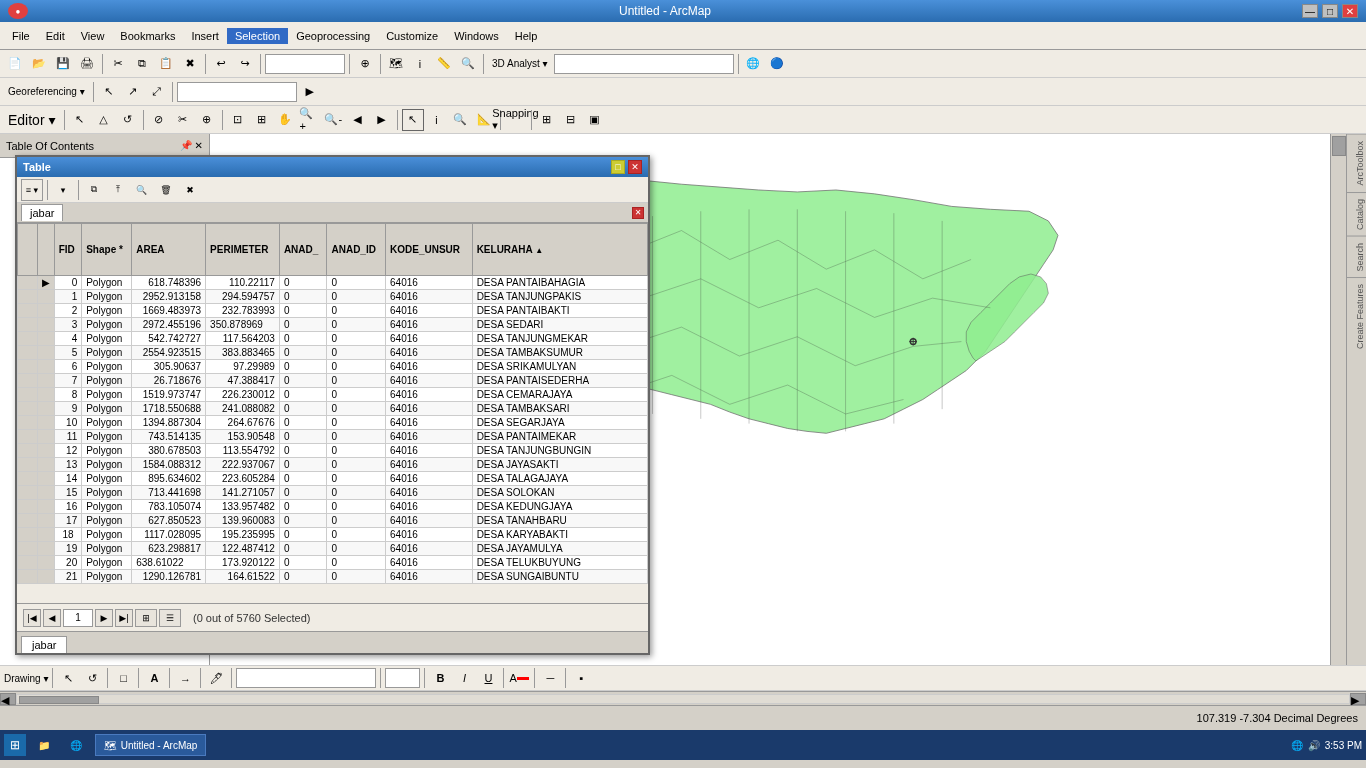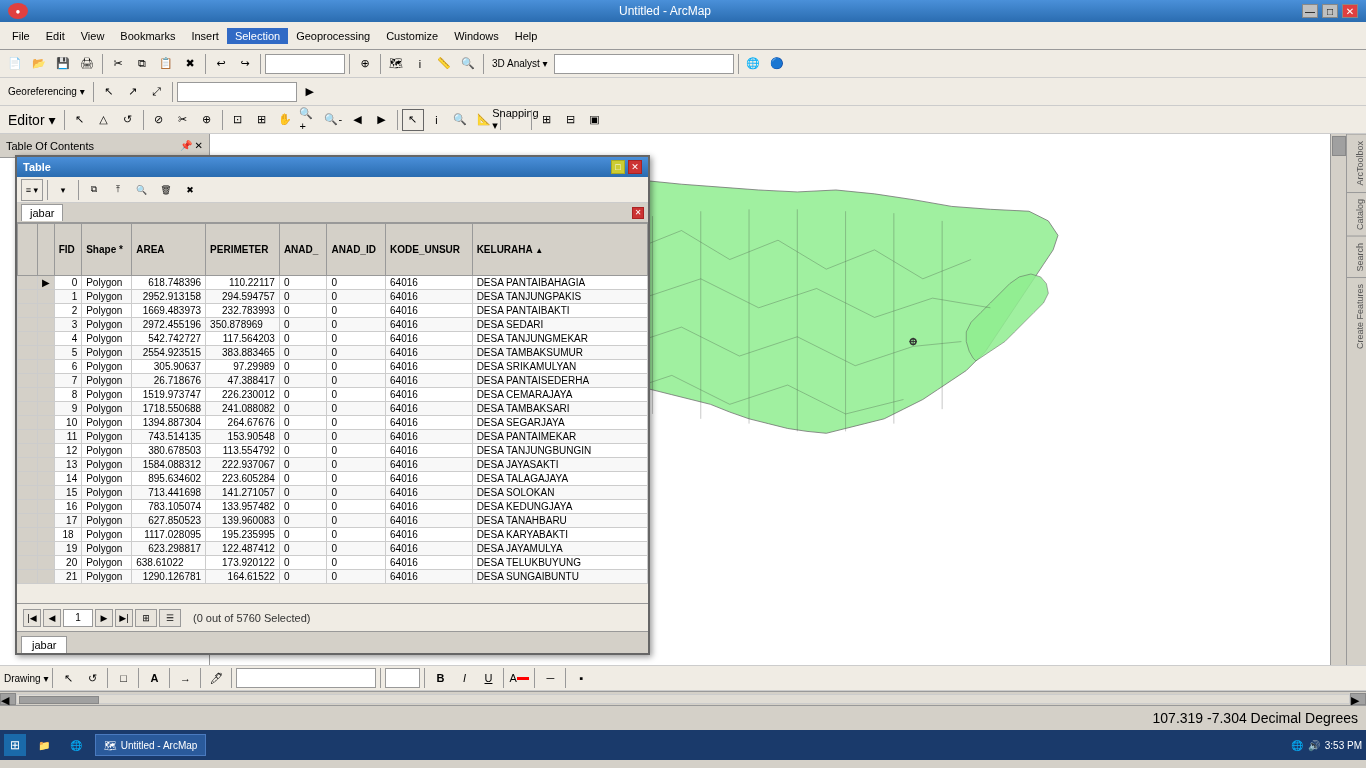--- a/index.html
+++ b/index.html
@@ -618,21 +618,21 @@
 <div style="background:#d4d0c8;height:14px;display:flex;align-items:center;border-top:1px solid #999;">
   <div style="width:16px;height:12px;background:#a0a0a0;border:1px solid #888;cursor:pointer;flex-shrink:0;">◀</div>
   <div style="flex:1;height:10px;background:#e0dcd4;border:1px solid #ccc;">
     <div style="width:80px;height:8px;background:#a0a0a0;margin:1px 2px;border:1px solid #888;"></div>
   </div>
   <div style="width:16px;height:12px;background:#a0a0a0;border:1px solid #888;cursor:pointer;flex-shrink:0;">▶</div>
 </div>
 
 <div id="status-bar">
   <div></div>
-  <div style="font-size:14px;">107.319  -7.304 Decimal Degrees</div>
+  <div style="font-size:11px;">107.319  -7.304 Decimal Degrees</div>
 </div>
 
 <div id="taskbar">
   <div style="display:flex;align-items:center;gap:4px;">
     <div class="taskbar-btn" style="background:#1a6aaa;border:none;padding:2px 6px;">
       <span style="font-size:12px;">⊞</span>
     </div>
     <div class="taskbar-btn" style="background:transparent;border:none;">📁</div>
     <div class="taskbar-btn" style="background:transparent;border:none;">🌐</div>
     <div class="taskbar-btn">

